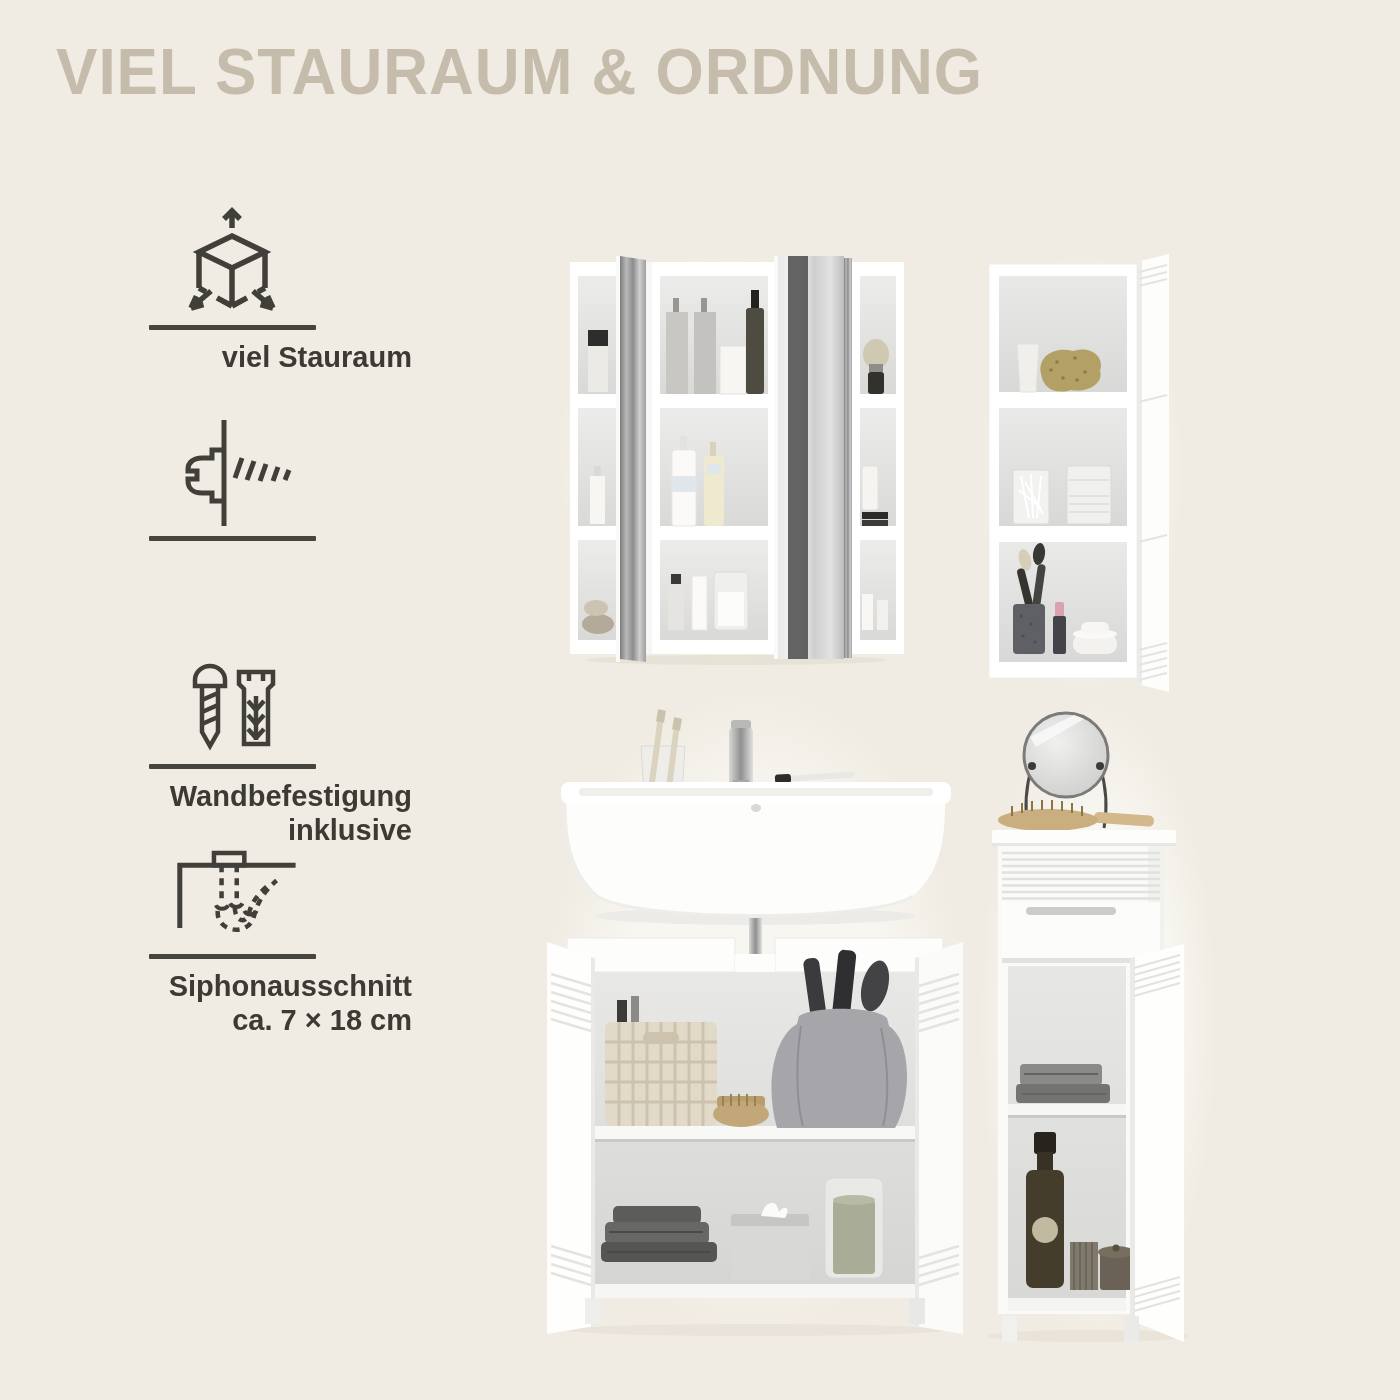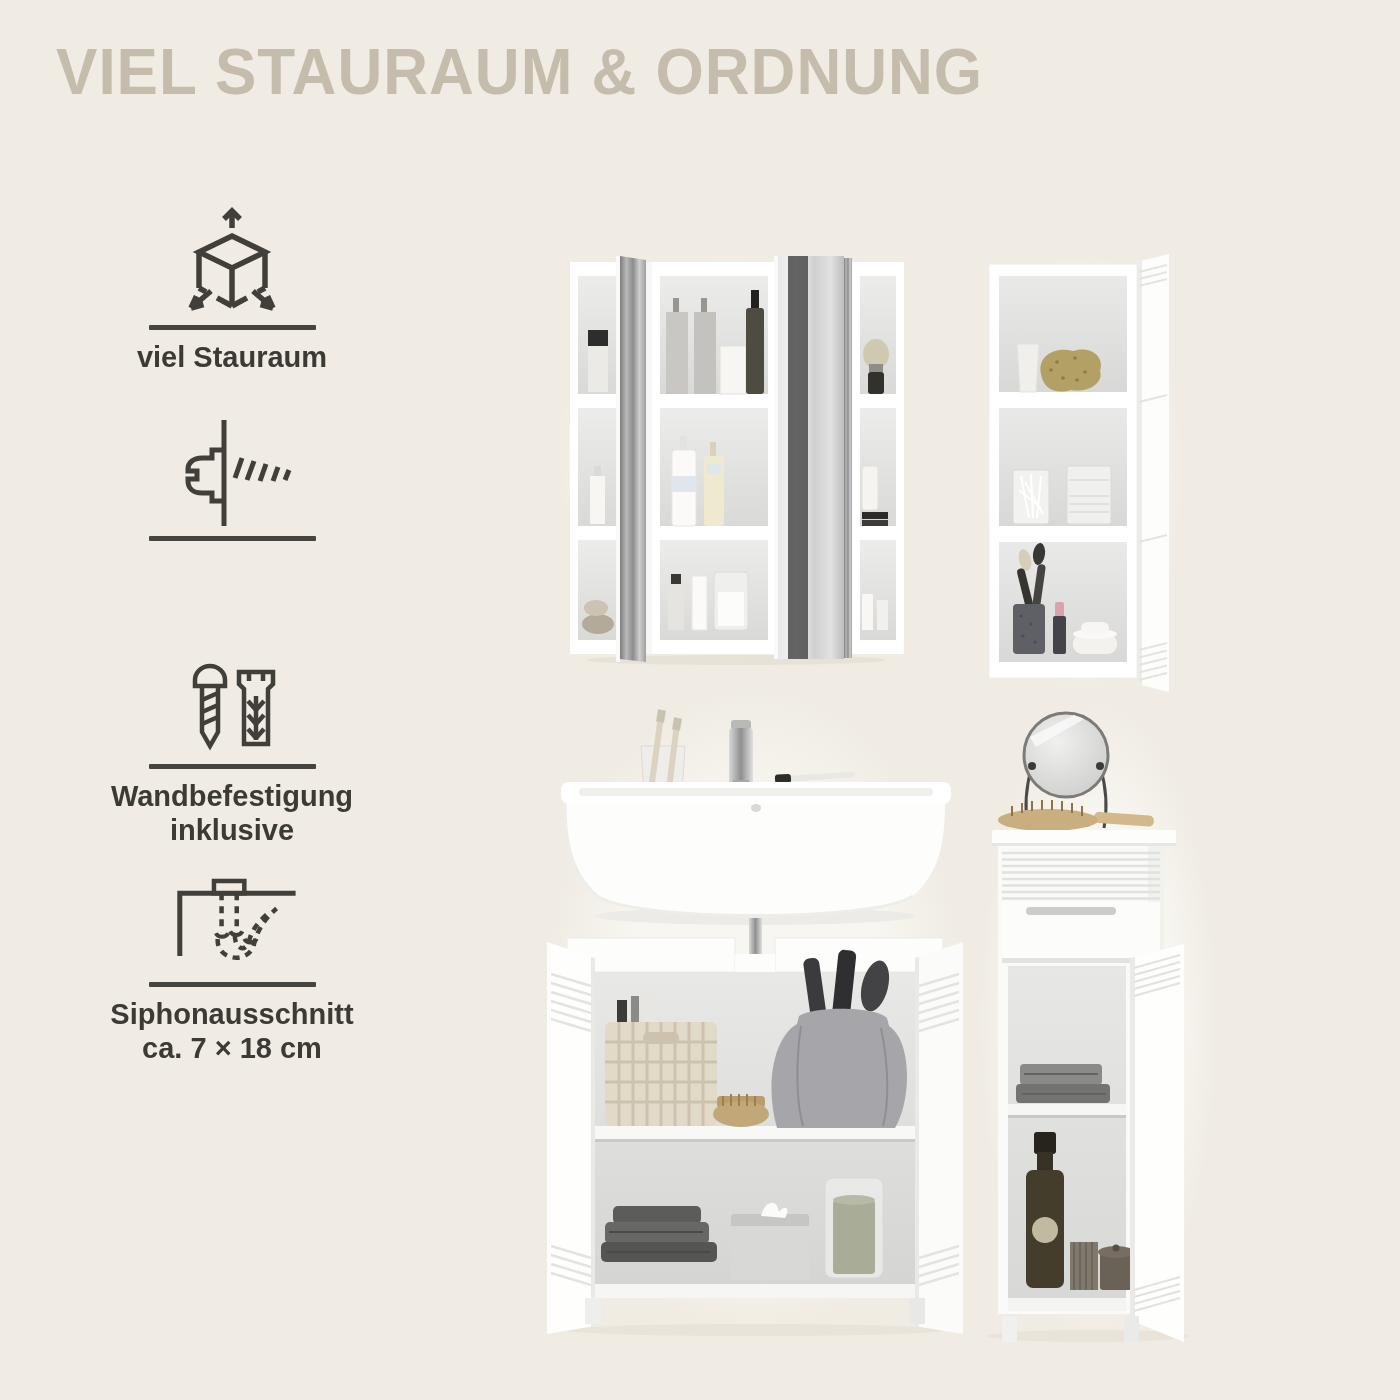--- a/index.html
+++ b/index.html
@@ -11,21 +11,21 @@
   #page-title{
     position:absolute;left:56px;top:40px;margin:0;
     font-size:64px;font-weight:800;letter-spacing:1px;line-height:1.0;
     color:#c5bcab;white-space:nowrap;transform:scaleX(.97);transform-origin:left center;
   }
   .feature{position:absolute;left:52px;width:360px;text-align:center;}
   .feature-icon{height:118px;display:flex;align-items:center;justify-content:center;}
   .feature-icon.short{height:108px;}
   .feature-divider{width:167px;height:5px;background:#45443f;margin:4px auto 0;border-radius:1px;}
   .feature-label{margin-top:11px;font-size:29px;font-weight:700;color:#3b3a35;line-height:1.17;}
-  .feature-label span{display:block;}
+  .feature-label span{display:block;text-align:right;}
   .photo{position:absolute;margin:0;padding:0;
     background:radial-gradient(closest-side,#f8f6f1 62%,rgba(248,246,241,0) 100%);}
   .photo svg{display:block;}
   svg *{vector-effect:non-scaling-stroke;}
 </style>
 </head>
 <body style="background: rgb(240, 236, 227);">
 
 <h1 id="page-title" style="color: rgb(197, 188, 171);">VIEL STAURAUM &amp; ORDNUNG</h1>
 
@@ -69,21 +69,21 @@
       <path d="M79,52 L71,43 M79,52 L87,43 M79,66 L71,57 M79,66 L87,57 M79,80 L71,71 M79,80 L87,71"></path>
     </svg>
   </div>
   <div class="feature-divider"></div>
   <div class="feature-label">
     <span>Wandbefestigung</span>
     <span>inklusive</span>
   </div>
 </div>
 
-<div class="feature" style="top:860px">
+<div class="feature" style="top:832px">
   <div class="feature-icon">
     <svg width="150" height="112" viewBox="0 0 150 118" fill="none" stroke="#403f3a">
       <path d="M20,98 V32 H142" stroke-width="5"></path>
       <rect x="56" y="19" width="32" height="13" stroke-width="4.5"></rect>
       <g stroke-width="4.5" stroke-dasharray="7 6">
         <path d="M64,32 V72"></path>
           <path d="M80,32 V68"></path>
         <path d="M60,80 C58,102 92,108 98,86 C102,70 110,58 122,48"></path>
         <path d="M78,76 C78,92 90,94 93,82 C96,70 103,62 112,54"></path>
       </g>

